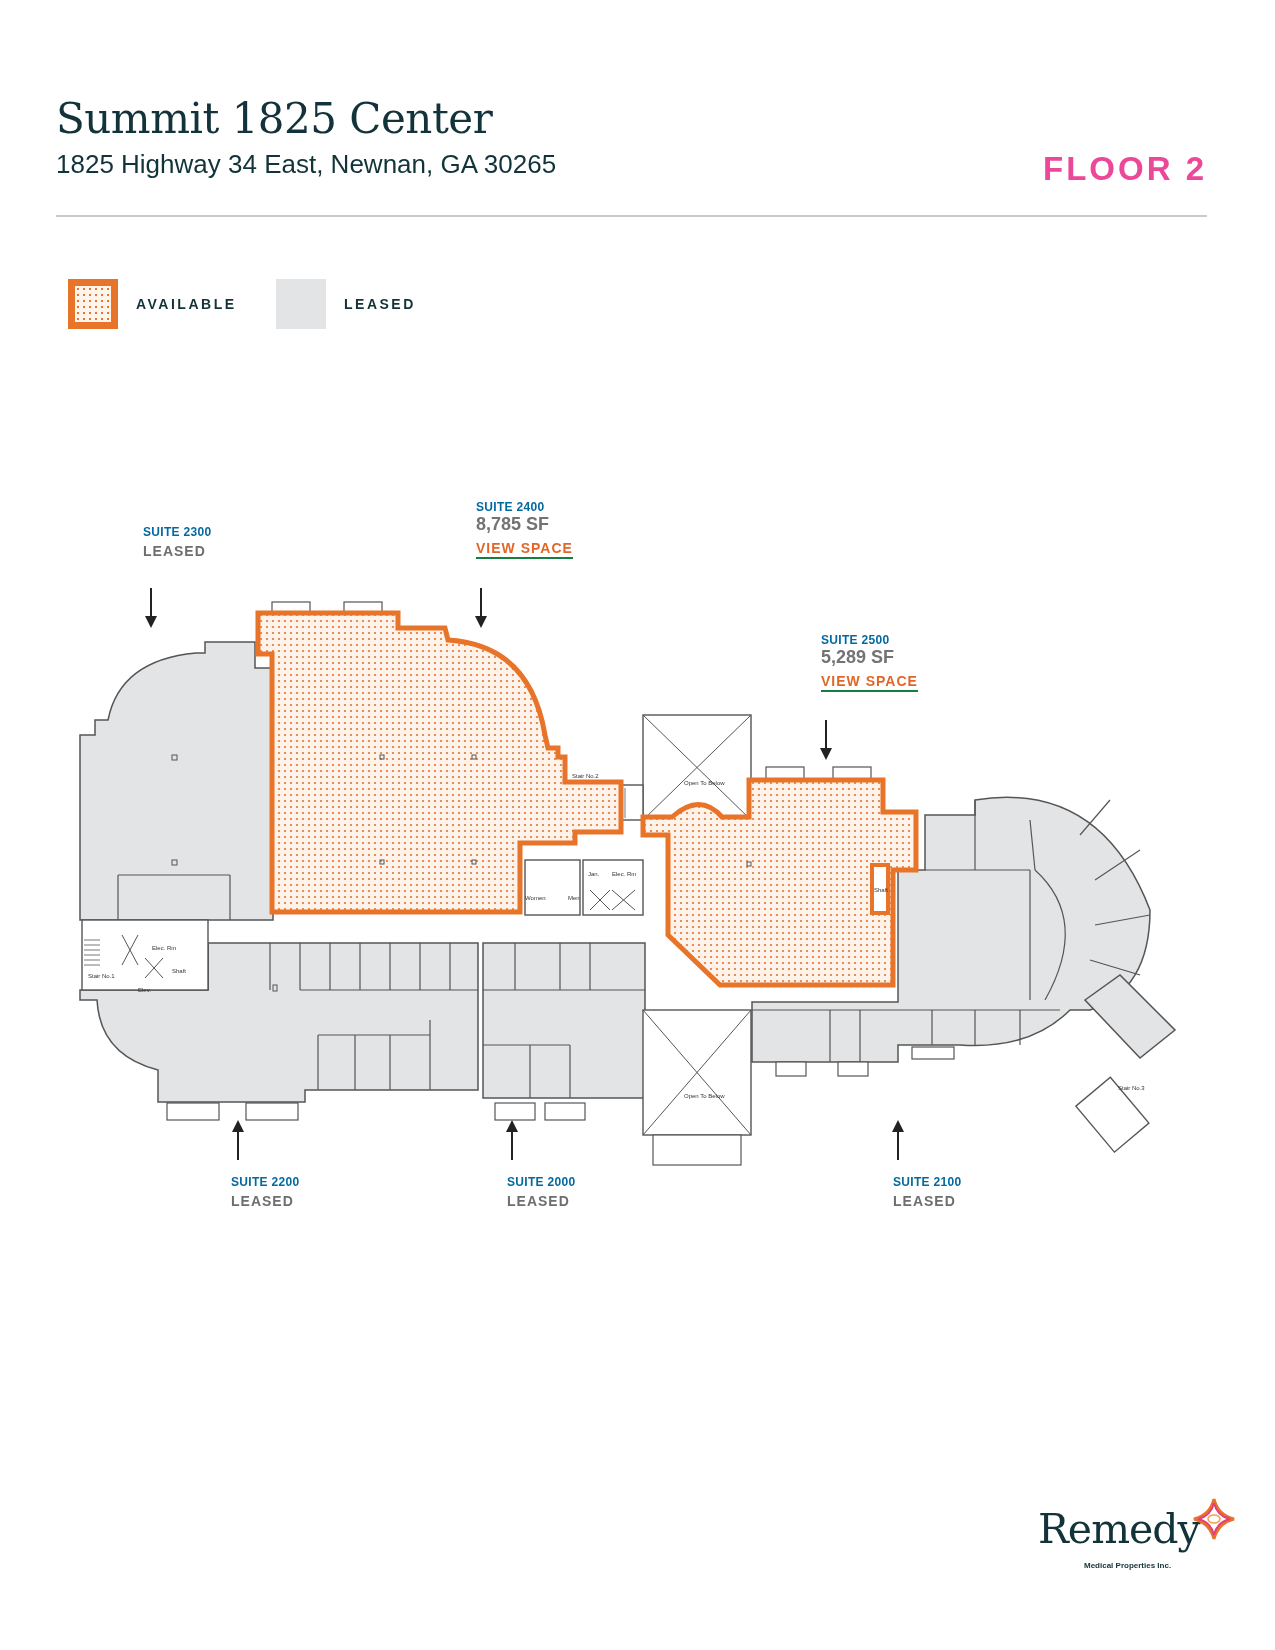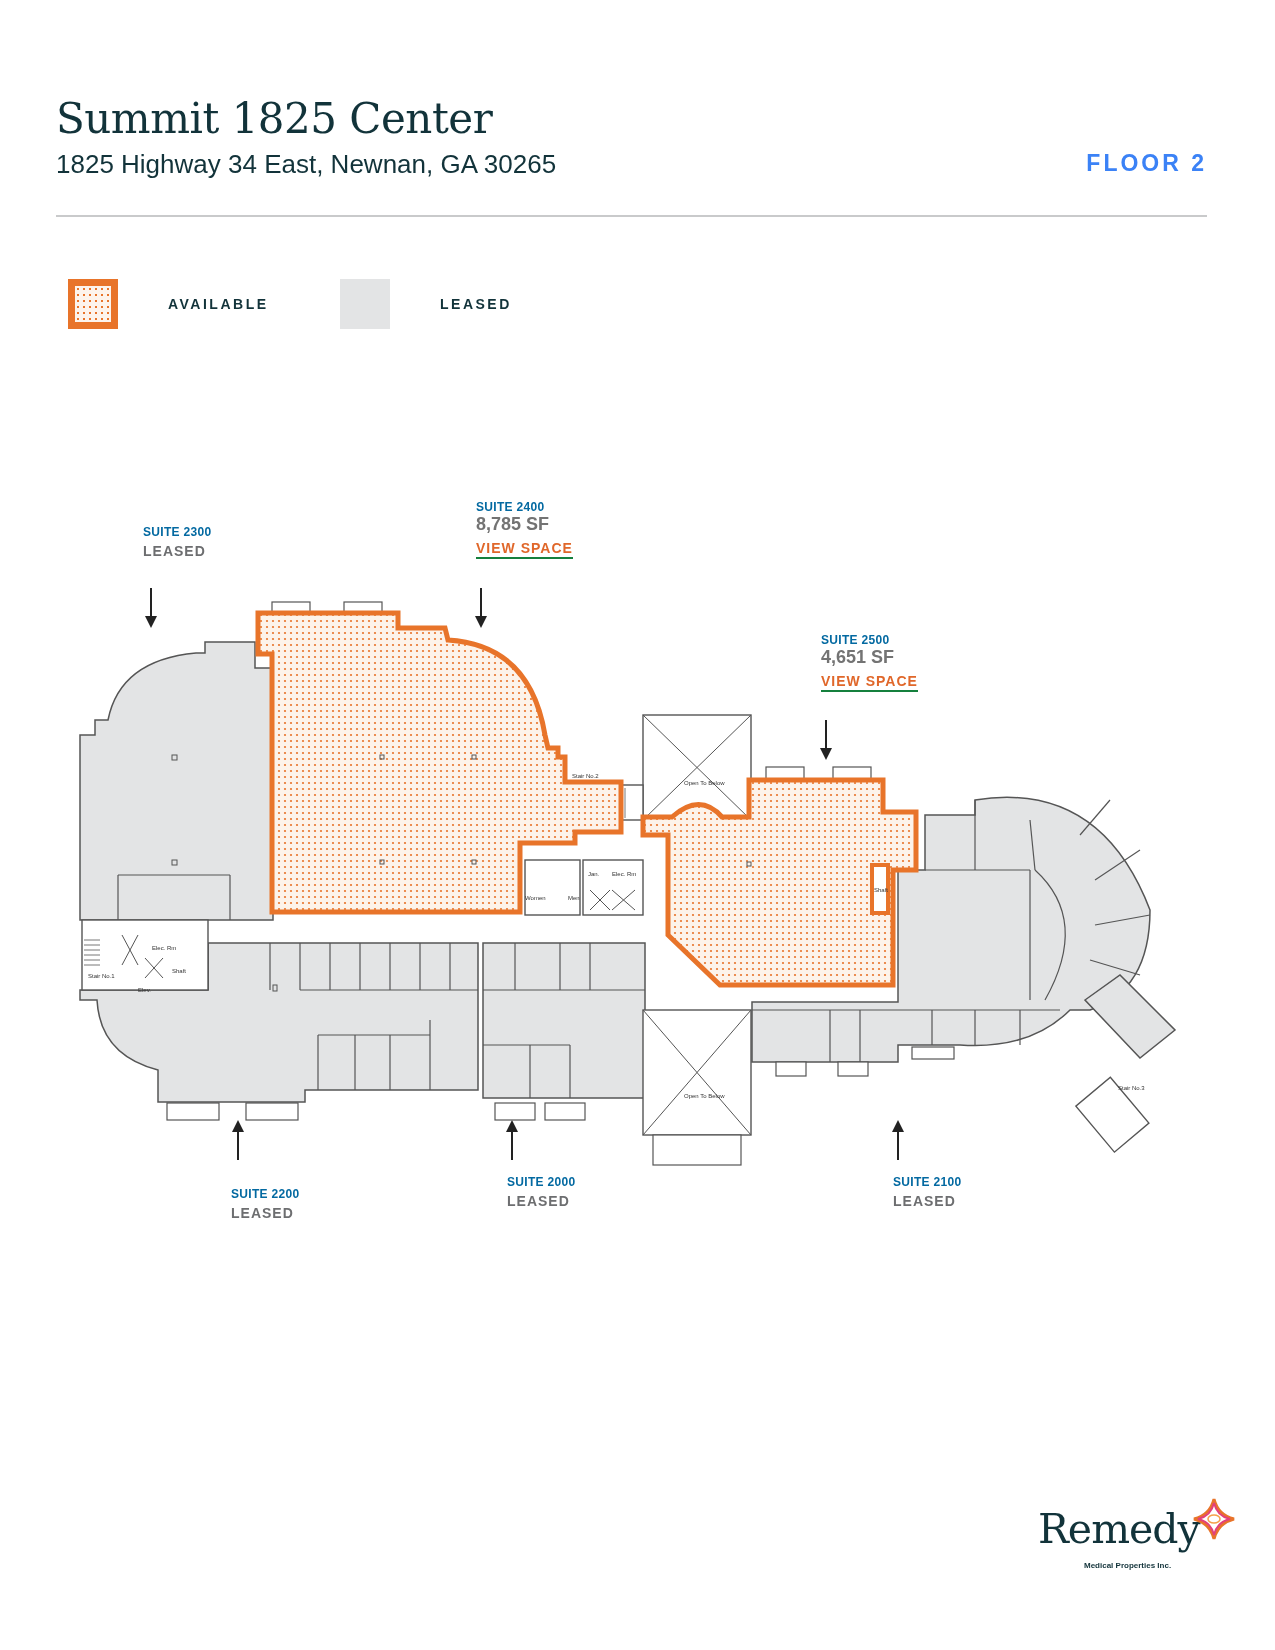--- a/index.html
+++ b/index.html
@@ -1,21 +1,21 @@
 <!DOCTYPE html>
 <html><head>
 <meta charset="utf-8">
 <style>
   html, body { margin: 0; padding: 0; background: #ffffff; }
   body { width: 1275px; height: 1650px; position: relative; overflow: hidden; font-family: "Liberation Sans", sans-serif; color: #12333a; }
   .title { position: absolute; left: 56px; top: 94px; font-family: "DejaVu Serif", serif; font-size: 42px; color: #12333a; letter-spacing: -0.5px; margin: 0; font-weight: normal; }
   .address { position: absolute; left: 56px; top: 149px; font-size: 26px; color: #12333a; }
-  .floor { position: absolute; right: 68px; top: 150px; font-size: 23px; font-weight: bold; letter-spacing: 3px; color: #3b82f6; }
+  .floor { position: absolute; right: 68px; top: 150px; font-size: 33px; font-weight: bold; letter-spacing: 3px; color: #ec4899; }
   .divider { position: absolute; left: 56px; right: 68px; top: 215px; height: 2px; background: #c9cacb; }
-  .legend { position: absolute; left: 68px; top: 279px; display: flex; align-items: center; gap: 32px; }
+  .legend { position: absolute; left: 68px; top: 279px; display: flex; align-items: center; }
   .swatch { width: 50px; height: 50px; box-sizing: border-box; }
   .swatch.available { background-color: #e8742a; padding: 7px; }
   .swatch.available .dots { width: 100%; height: 100%; background-color: #fdf4ec; background-image: radial-gradient(#e8742a 1.1px, transparent 1.4px); background-size: 6px 6px; }
   .swatch.leased { background: #e3e4e5; }
   .legend-label { font-size: 14px; font-weight: bold; letter-spacing: 2.5px; color: #12333a; }
   .legend .l1 { margin-left: 18px; width: 140px; }
   .legend .l2 { margin-left: 18px; }
   .suite-label { position: absolute; line-height: 1.2; }
   .suite-name { font-size: 12px; font-weight: bold; color: #0369a1; letter-spacing: 0.3px; }
   .suite-sf { font-size: 18px; font-weight: bold; color: #737373; }
@@ -50,25 +50,25 @@
 </div>
 
 <div class="suite-label" style="left:476px; top:500px;">
   <div class="suite-name">SUITE 2400</div>
   <div class="suite-sf">8,785 SF</div>
   <a class="view-link">VIEW SPACE</a>
 </div>
 
 <div class="suite-label" style="left:821px; top:633px;">
   <div class="suite-name">SUITE 2500</div>
-  <div class="suite-sf">4,651 SF</div>
+  <div class="suite-sf">5,289 SF</div>
   <a class="view-link">VIEW SPACE</a>
 </div>
 
-<div class="suite-label" style="left:231px; top:1175px;margin-top:12px;">
+<div class="suite-label" style="left:231px; top:1175px;">
   <div class="suite-name">SUITE 2200</div>
   <div class="suite-status">LEASED</div>
 </div>
 
 <div class="suite-label" style="left:507px; top:1175px;">
   <div class="suite-name">SUITE 2000</div>
   <div class="suite-status">LEASED</div>
 </div>
 
 <div class="suite-label" style="left:893px; top:1175px;">

